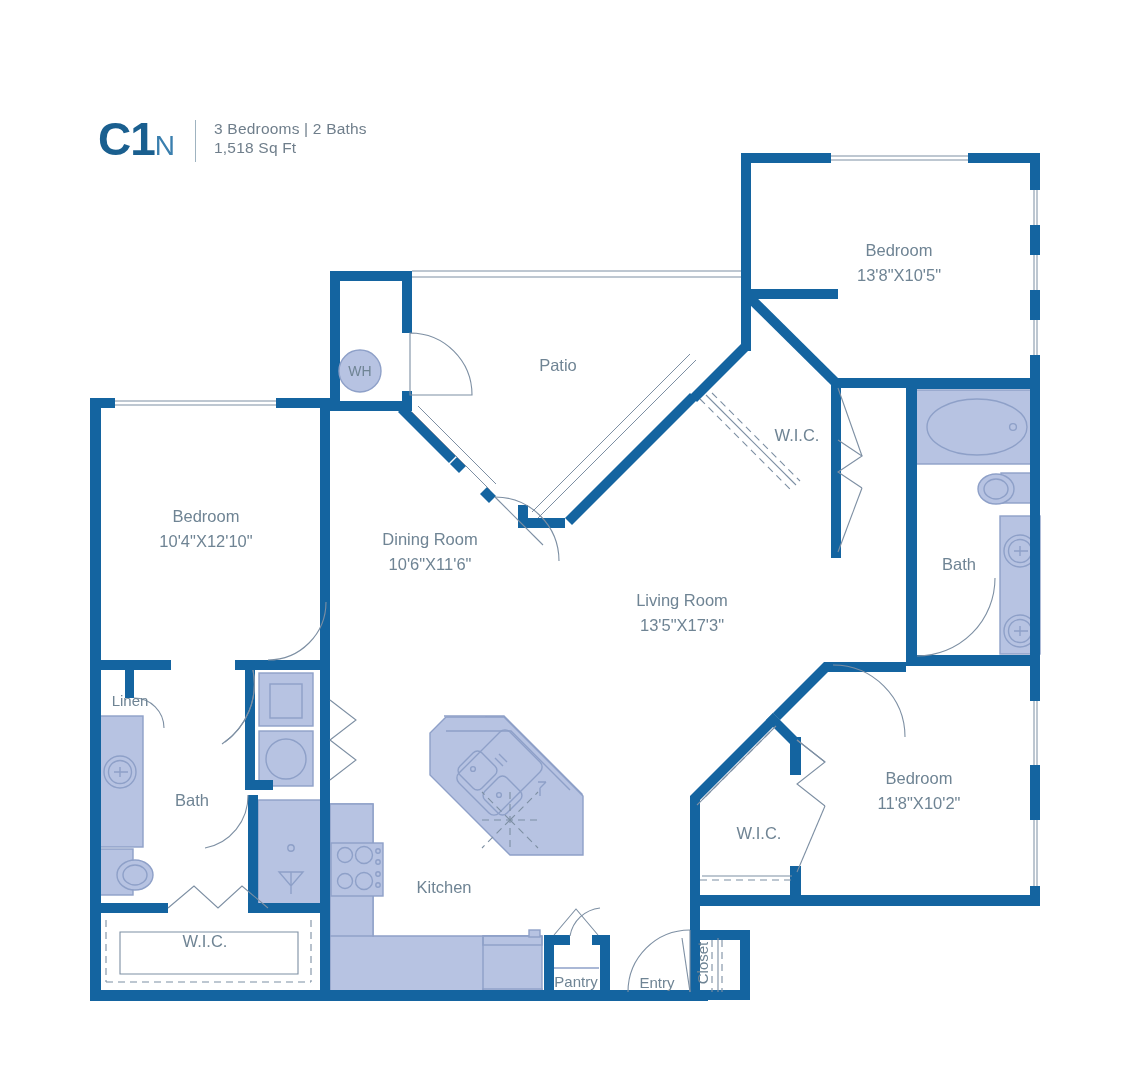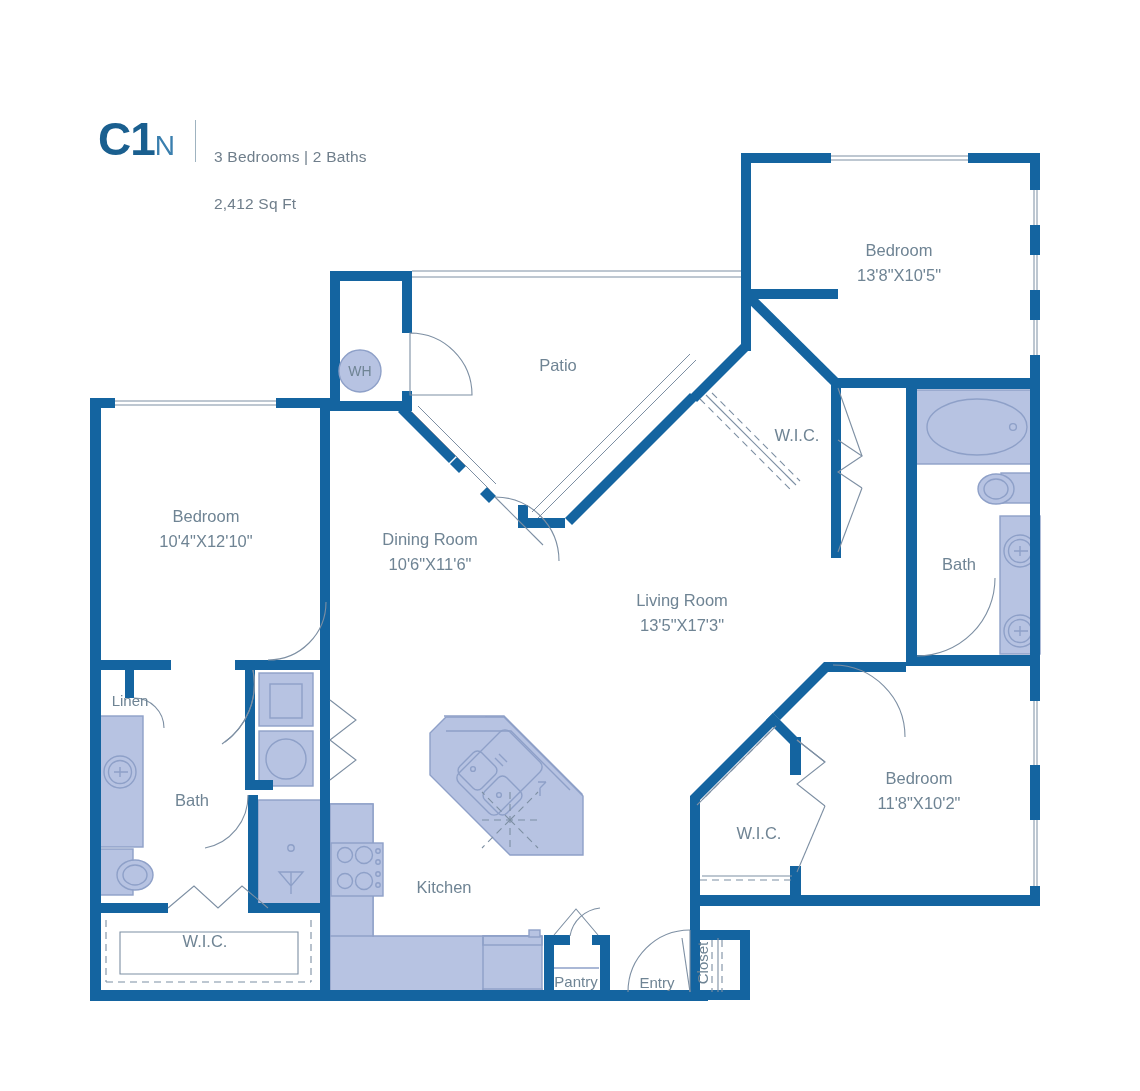--- a/index.html
+++ b/index.html
@@ -5,39 +5,39 @@
   html,body{margin:0;padding:0;background:#ffffff;}
   body{width:1140px;height:1091px;font-family:"Liberation Sans", sans-serif;overflow:hidden;}
   #stage{position:relative;width:1056px;height:1091px;background:#fff;}
 
   
   #header{position:absolute;left:98px;top:116px;display:flex;align-items:flex-start;}
   #plan-code{font-size:46px;line-height:46px;font-weight:bold;color:#1a5f8f;letter-spacing:-1px;}
   #plan-code .sub{font-size:28px;font-weight:normal;color:#3a7fae;letter-spacing:0;}
   #header-divider{width:1px;background:#9fb3c0;margin:4px 18px 0 20px;height:42px;}
   #header-meta{padding-top:3px;}
-  #header-meta div{font-size:15.5px;color:#6f7e8b;line-height:19px;letter-spacing:.2px;margin-top:28px;}
+  #header-meta div{font-size:15.5px;color:#6f7e8b;line-height:19px;letter-spacing:.2px;}
 
   
   #plan{position:absolute;left:0;top:0;}
   .rlabel{font-family:"Liberation Sans", sans-serif;fill:#6f8494;font-size:16.5px;text-anchor:middle;}
   .rlabel.sm{font-size:15px;}
   .rlabel.xs{font-size:14px;}
 </style>
 </head>
 <body>
 
 <div id="stage">
 
   <div id="header">
     <div id="plan-code"><span>C1</span><span class="sub">N</span></div>
     <div id="header-divider"></div>
     <div id="header-meta">
       <div>3 Bedrooms | 2 Baths</div>
-      <div>2,412 Sq Ft</div>
+      <div>1,518 Sq Ft</div>
     </div>
   </div>
 
   <svg id="plan" width="1140" height="1091" viewBox="0 0 1140 1091">
 
     <defs>
       <style>
         .w   { fill:#1464a0; }
         .wd  { fill:#0d5285; }
         .fx  { fill:#b7c3e2; stroke:#8ea0c8; stroke-width:1.4; }

